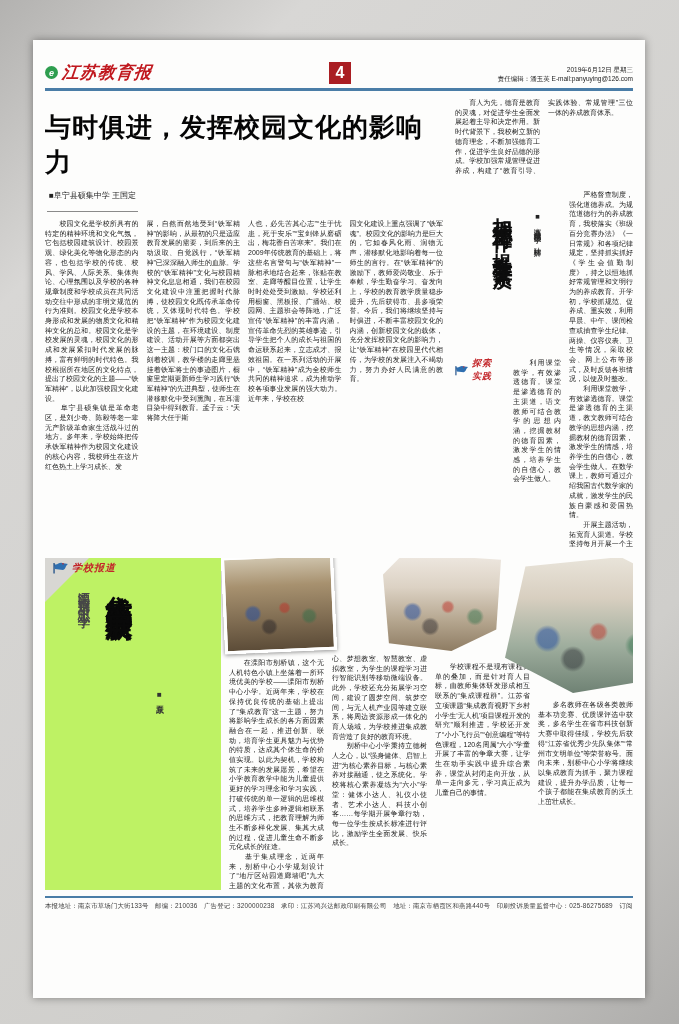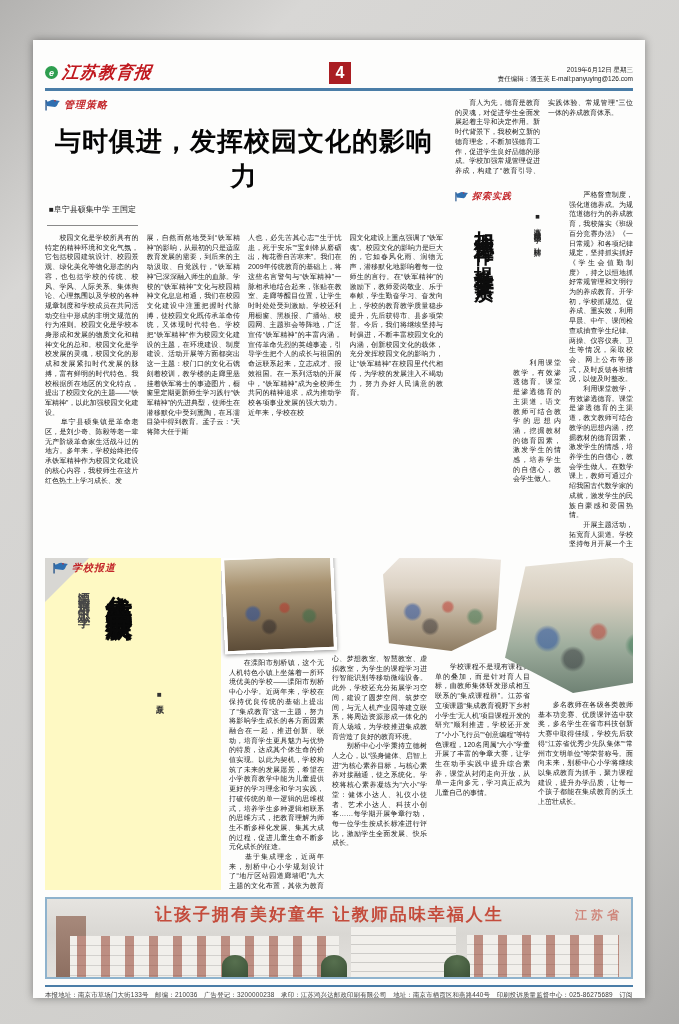--- a/index.html
+++ b/index.html
@@ -27,43 +27,43 @@
   
   .coltext{font-size:7px;line-height:9.7px;text-align:justify;color:#1b1b1b;
     white-space:pre-line;overflow:hidden;}
   .tag-row{display:flex;align-items:center;gap:3px;font-size:10px;font-weight:bold;
     font-style:italic;color:#c3272b;letter-spacing:1px;}
   .tag-row svg{flex:0 0 auto;}
 
   
   .main-row{display:flex;margin-top:7px;height:452px;}
   .left-article{flex:1;display:flex;flex-direction:column;overflow:hidden;}
-  .headline1{font-size:26px;font-weight:900;color:#050505;text-align:center;
+  .headline1{font-size:26px;font-weight:900;color:#050505;text-align:left;
     letter-spacing:1px;margin:12px 0 10px;}
   .byline{font-size:8px;color:#222;width:max-content;border-bottom:1px solid #8a8a8a;
     padding:0 2px 10px;margin:0 0 7px 2px;}
   .cols4{display:flex;gap:8px;flex:1;overflow:hidden;}
   .cols4 .coltext{flex:1;}
 
   .right-article{width:178px;margin-left:12px;display:flex;flex-direction:column;overflow:hidden;}
   .r-intro{height:88px;column-count:2;column-gap:8px;column-fill:auto;overflow:hidden;}
   .r-main{flex:1;display:flex;margin-top:4px;overflow:hidden;}
-  .r-headcol{width:58px;display:flex;flex-direction:column;text-align:right;}
+  .r-headcol{width:58px;display:flex;text-align:right;}
   .vhead{margin:12px auto 0;display:flex;flex-direction:column;gap:17px;align-items:center;}
   .vhead div{writing-mode:vertical-rl;text-orientation:upright;font-size:20px;font-weight:900;
     line-height:1.05;letter-spacing:3px;color:#0d0d0d;}
   .r-midcol{width:48px;display:flex;flex-direction:column;overflow:hidden;}
   .vbyline{writing-mode:vertical-rl;text-orientation:upright;font-size:7.5px;letter-spacing:1px;
     height:138px;margin:22px auto 8px;color:#222;}
   .r-midtext{flex:1;}
   .r-rightcol{flex:1;margin-left:8px;}
 
   
   .school-report{display:flex;height:332px;margin-top:8px;position:relative;overflow:hidden;}
-  .sr-left{width:176px;position:relative;background:#fef9c3;}
+  .sr-left{width:176px;position:relative;background:#bef264;}
   .corner-tri{position:absolute;left:0;top:0;width:0;height:0;
     border-top:44px solid #d8d7d3;border-right:44px solid transparent;}
   .sr-tag{position:absolute;left:8px;top:3px;}
   .v-school{position:absolute;left:30px;top:24px;writing-mode:vertical-rl;text-orientation:upright;
     font-size:12px;letter-spacing:3px;color:#474747;font-weight:bold;}
   .v-headline{position:absolute;left:56px;top:16px;writing-mode:vertical-rl;text-orientation:upright;
     font-size:27px;font-weight:900;letter-spacing:2px;color:#090909;}
   .v-byline2{position:absolute;left:108px;top:132px;writing-mode:vertical-rl;text-orientation:upright;
     font-size:8px;color:#333;}
   .sr-right{flex:1;position:relative;padding-left:8px;overflow:hidden;}
@@ -126,28 +126,20 @@
       <div class="pubinfo">
         <div>2019年6月12日 星期三</div>
         <div>责任编辑：潘玉英 E-mail:panyuying@126.com</div>
       </div>
     </div>
     <div class="rule"></div>
 
     <div class="main-row">
 
       <section class="left-article">
-        <div class="tag-row">
-          <svg width="16" height="12" viewBox="0 0 16 12">
-            <path d="M1 2 C4 4 6 0 9 1 L15 2 C12 4 13 7 10 8 L2 7 Z" fill="#2f6fb0"></path>
-            <path d="M9 1 L11 1.4 L10 3 Z" fill="#c3272b"></path>
-            <rect x="0.4" y="1" width="1.3" height="10.5" fill="#1d4e87"></rect>
-          </svg>
-          <span>管理策略</span>
-        </div>
         <h1 class="headline1">与时俱进，发挥校园文化的影响力</h1>
         <div class="byline">■阜宁县硕集中学 王国定</div>
         <div class="cols4">
           <div class="coltext">　　校园文化是学校所具有的特定的精神环境和文化气氛，它包括校园建筑设计、校园景观、绿化美化等物化形态的内容，也包括学校的传统、校风、学风、人际关系、集体舆论、心理氛围以及学校的各种规章制度和学校成员在共同活动交往中形成的非明文规范的行为准则。校园文化是学校本身形成和发展的物质文化和精神文化的总和。校园文化是学校发展的灵魂，校园文化的形成和发展紧扣时代发展的脉搏，富有鲜明的时代特色。我校根据所在地区的文化特点，提出了校园文化的主题——“铁军精神”，以此加强校园文化建设。
 　　阜宁县硕集镇是革命老区，是刘少奇、陈毅等老一辈无产阶级革命家生活战斗过的地方。多年来，学校始终把传承铁军精神作为校园文化建设的核心内容，我校师生在这片红色热土上学习成长、发</div>
           <div class="coltext">展，自然而然地受到“铁军精神”的影响，从最初的只是适应教育发展的需要，到后来的主动汲取、自觉践行，“铁军精神”已深深融入师生的血脉。学校的“铁军精神”文化与校园精神文化息息相通，我们在校园文化建设中注重把握时代脉搏，使校园文化既传承革命传统，又体现时代特色。学校把“铁军精神”作为校园文化建设的主题，在环境建设、制度建设、活动开展等方面都突出这一主题：校门口的文化石镌刻着校训，教学楼的走廊里悬挂着铁军将士的事迹图片，橱窗里定期更新师生学习践行“铁军精神”的先进典型，使师生在潜移默化中受到熏陶，在耳濡目染中得到教育。孟子云：“天将降大任于斯</div>
           <div class="coltext">人也，必先苦其心志”“生于忧患，死于安乐”“宝剑锋从磨砺出，梅花香自苦寒来”。我们在2009年传统教育的基础上，将这些名言警句与“铁军精神”一脉相承地结合起来，张贴在教室、走廊等醒目位置，让学生时时处处受到激励。学校还利用橱窗、黑板报、广播站、校园网、主题班会等阵地，广泛宣传“铁军精神”的丰富内涵，宣传革命先烈的英雄事迹，引导学生把个人的成长与祖国的命运联系起来，立志成才、报效祖国。在一系列活动的开展中，“铁军精神”成为全校师生共同的精神追求，成为推动学校各项事业发展的强大动力。近年来，学校在校</div>
           <div class="coltext">园文化建设上重点强调了“铁军魂”。校园文化的影响力是巨大的，它如春风化雨、润物无声，潜移默化地影响着每一位师生的言行。在“铁军精神”的激励下，教师爱岗敬业、乐于奉献，学生勤奋学习、奋发向上，学校的教育教学质量稳步提升，先后获得市、县多项荣誉。今后，我们将继续坚持与时俱进，不断丰富校园文化的内涵，创新校园文化的载体，充分发挥校园文化的影响力，让“铁军精神”在校园里代代相传，为学校的发展注入不竭动力，努力办好人民满意的教育。</div>
         </div>
       </section>
@@ -203,28 +195,17 @@
           <div class="coltext pt1">　　在溧阳市别桥镇，这个无人机特色小镇上坐落着一所环境优美的学校——溧阳市别桥中心小学。近两年来，学校在保持优良传统的基础上提出了“集成教育”这一主题，努力将影响学生成长的各方面因素融合在一起，推进创新、联动，培育学生更具魅力与优势的特质，达成其个体生命的价值实现。以此为契机，学校构筑了未来的发展愿景，希望在小学教育教学中能为儿童提供更好的学习理念和学习实践，打破传统的单一逻辑的思维模式，培养学生多种逻辑相联系的思维方式，把教育理解为师生不断多样化发展、集其大成的过程，促进儿童生命不断多元化成长的征途。
 　　基于集成理念，近两年来，别桥中心小学规划设计了“地厅区站园道廊墙吧”九大主题的文化布置，其依为教育基地、逐梦展示厅、集成游戏区、集成道场、集成艺术墙、集成书吧，为孩子们提供了丰富多样的学习与活动场所，无论是温馨雅致下的飞梦阅读中</div>
           <div class="coltext pt2">心、梦想教室、智慧教室、虚拟教室，为学生的课程学习进行智能识别等移动微端设备。此外，学校还充分拓展学习空间，建设了圆梦空间、筑梦空间，与无人机产业园等建立联系，将周边资源形成一体化的育人场域，为学校推进集成教育营造了良好的教育环境。
 　　别桥中心小学秉持立德树人之心，以“强身健体、启智上进”为核心素养目标，与核心素养对接融通，使之系统化。学校将核心素养凝练为“六小”学堂：健体小达人、礼仪小使者、艺术小达人、科技小创客……每学期开展争章行动，每一位学生按成长标准进行评比，激励学生全面发展、快乐成长。</div>
           <div class="coltext pt3">　　学校课程不是现有课程简单的叠加，而是针对育人目标，由教师集体研发形成相互联系的“集成课程群”。江苏省立项课题“集成教育视野下乡村小学生‘无人机’项目课程开发的研究”顺利推进，学校还开发了“小小飞行员”“创意编程”等特色课程，120名周属“六小”学童开展了丰富的争章大赛，让学生在动手实践中提升综合素养，课堂从封闭走向开放，从单一走向多元，学习真正成为儿童自己的事情。</div>
           <div class="coltext pt4">　　多名教师在各级各类教师基本功竞赛、优质课评选中获奖，多名学生在省市科技创新大赛中取得佳绩，学校先后获得“江苏省优秀少先队集体”“常州市文明单位”等荣誉称号。面向未来，别桥中心小学将继续以集成教育为抓手，聚力课程建设，提升办学品质，让每一个孩子都能在集成教育的沃土上茁壮成长。</div>
         </div>
       </div>
     </section>
 
-    <div class="banner">
-      <div class="tower"></div>
-      <div class="bld bld-a"></div>
-      <div class="bld bld-b"></div>
-      <div class="bld bld-c"></div>
-      <div class="tree t1"></div>
-      <div class="tree t2"></div>
-      <div class="tree t3"></div>
-      <div class="banner-slogan">让孩子拥有美好童年 让教师品味幸福人生</div>
-      <div class="banner-sign">江苏省</div>
-    </div>
 
     <div class="footer">本报地址：南京市草场门大街133号　邮编：210036　广告登记：3200000238　承印：江苏鸿兴达邮政印刷有限公司　地址：南京市栖霞区和燕路440号　印刷投诉质量监督中心：025-86275689　订阅：全国各地邮局　定价：1.80元</div>
 
   </div>
 </div>
 
 </body></html>

